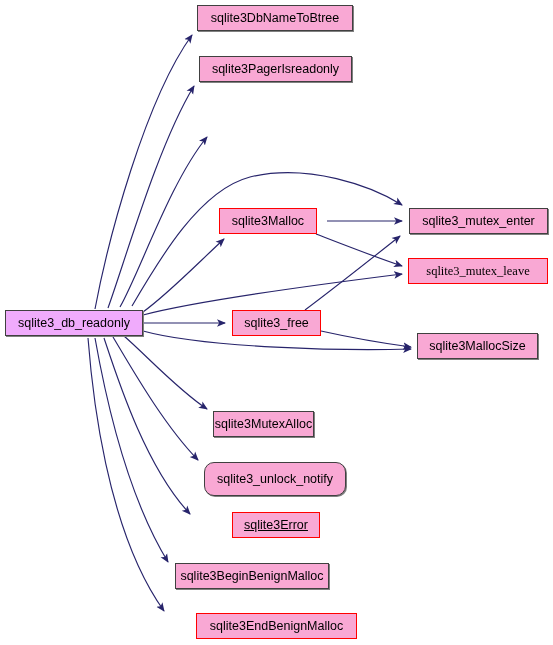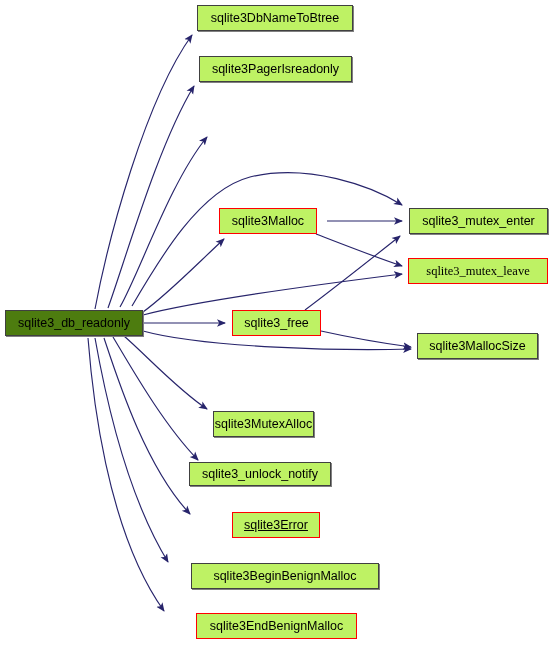--- a/index.html
+++ b/index.html
@@ -22,30 +22,30 @@
     width: 553px;
     height: 645px;
     pointer-events: none;
   }
   .node {
     position: absolute;
     box-sizing: border-box;
     display: flex;
     align-items: center;
     justify-content: center;
-    background: #bef264;
+    background: #f9a8d4;
     border: 1px solid #000000;
     font-size: 12.5px;
     line-height: 1;
     color: #000000;
     white-space: nowrap;
     letter-spacing: 0px;
   }
   .node.root {
-    background: #4d7c0f;
+    background: #f0abfc;
     border: 1px solid #404040;
     box-shadow: 1px 1px 0 0 #808080;
   }
   .node.red {
     border: 1px solid #ff0000;
   }
   .node.dark {
     border: 1px solid #404040;
     box-shadow: 1px 1px 0 0 #808080;
   }
@@ -116,26 +116,26 @@
   </div>
   <div class="node red" style="left: 408px; top: 258px; width: 140px; height: 26px; font-family: Liberation Serif, serif;">
     <span class="node-label">sqlite3_mutex_leave</span>
   </div>
   <div class="node dark" style="left: 417px; top: 333px; width: 121px; height: 26px;">
     <span class="node-label">sqlite3MallocSize</span>
   </div>
   <div class="node dark" style="left: 213px; top: 411px; width: 101px; height: 26px;">
     <span class="node-label">sqlite3MutexAlloc</span>
   </div>
-  <div class="node dark" style="left: 189px; top: 462px; width: 142px; height: 24px;">
+  <div class="node dark" style="left: 204px; top: 462px; width: 142px; height: 34px; border-radius: 10px;">
     <span class="node-label">sqlite3_unlock_notify</span>
   </div>
   <div class="node red" style="left: 232px; top: 512px; width: 88px; height: 26px; text-decoration: underline;">
     <span class="node-label">sqlite3Error</span>
   </div>
-  <div class="node dark" style="left: 191px; top: 563px; width: 188px; height: 26px;">
+  <div class="node dark" style="left: 175px; top: 563px; width: 154px; height: 26px;">
     <span class="node-label">sqlite3BeginBenignMalloc</span>
   </div>
   <div class="node red" style="left: 196px; top: 613px; width: 161px; height: 26px;">
     <span class="node-label">sqlite3EndBenignMalloc</span>
   </div>
 
 </div>
 
 </body></html>

